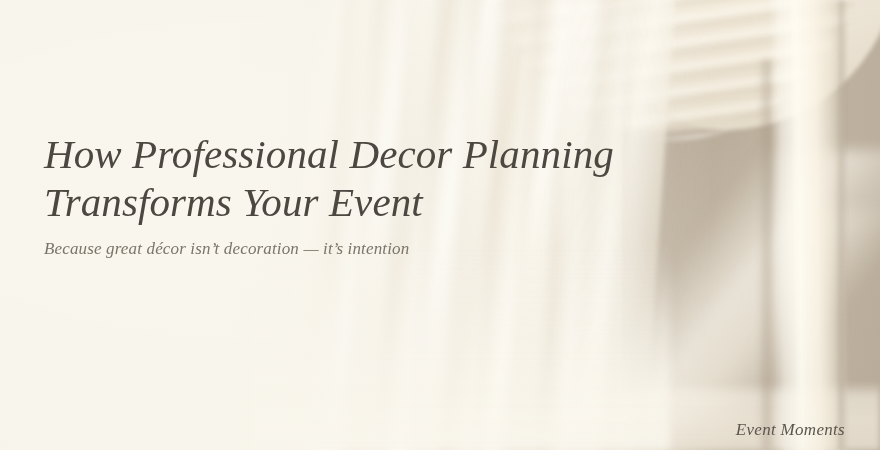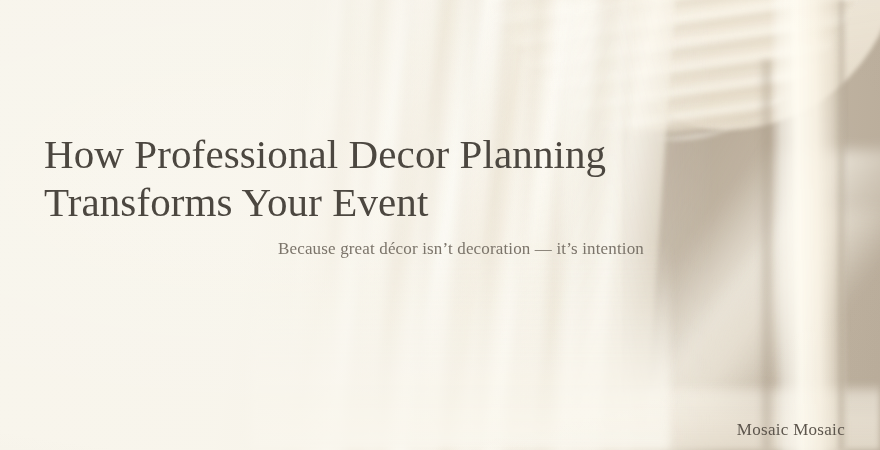--- a/index.html
+++ b/index.html
@@ -9,20 +9,21 @@
     background: #ffffff;
   }
 
   .slide {
     position: relative;
     width: 880px;
     height: 450px;
     overflow: hidden;
     background: #f6f3e8;
     font-family: "Liberation Serif", "DejaVu Serif", serif;
+    font-style: italic;
     -webkit-font-smoothing: antialiased;
   }
 
   
 
   .bg-base {
     position: absolute;
     inset: 0;
     background:
       linear-gradient(100deg,
@@ -321,21 +322,20 @@
     color: #55504a;
   }
 
   .tagline {
     margin: 12px 0 0 0;
     font-size: 17px;
     line-height: 22px;
     font-weight: 400;
     letter-spacing: 0.15px;
     color: #7b746a;
-    text-align: right;
   }
 
   .brand {
     position: absolute;
     right: 35px;
     bottom: 9px;
     font-size: 17px;
     line-height: 22px;
     letter-spacing: 0.3px;
     color: #5d564d;
@@ -368,15 +368,15 @@
   <div class="bottom-wash"></div>
   <div class="text-wash"></div>
   <div class="vignette"></div>
 
   <div class="content">
     <h1 class="headline">How Professional Decor Planning
 Transforms Your Event</h1>
     <p class="tagline">Because great décor isn’t decoration — it’s intention</p>
   </div>
 
-  <div class="brand">Mosaic Mosaic</div>
+  <div class="brand">Event Moments</div>
 
 </div>
 
 </body></html>

